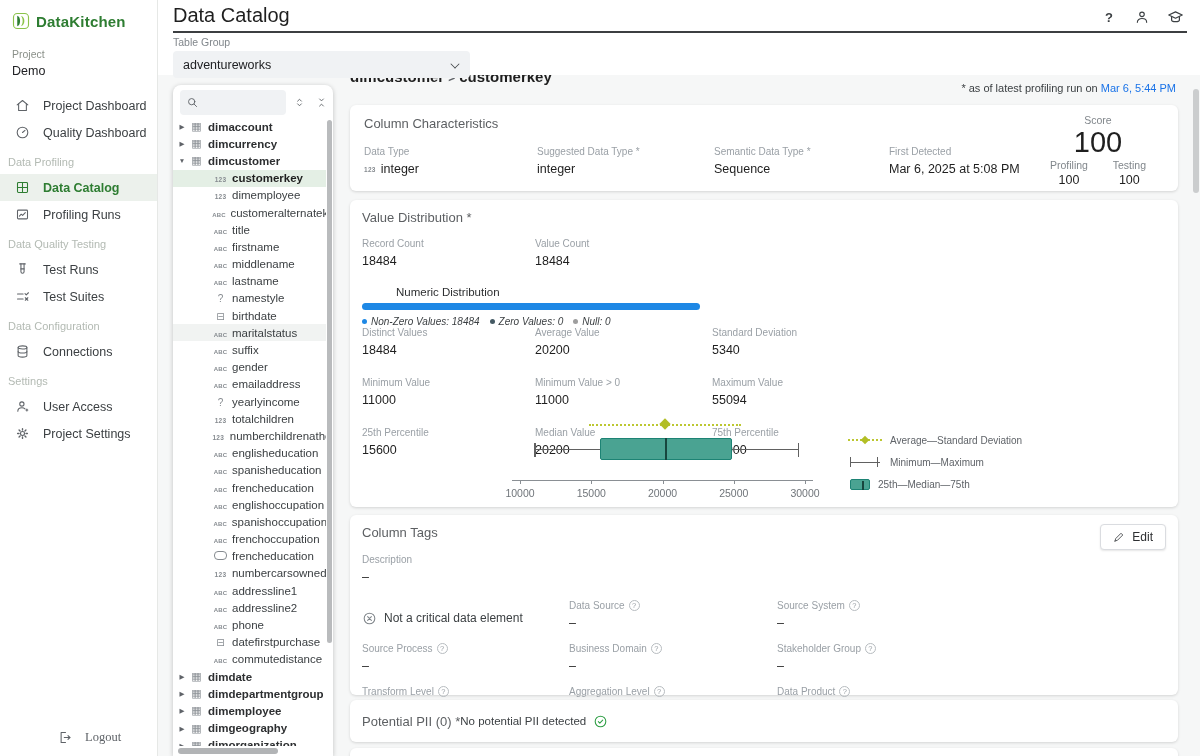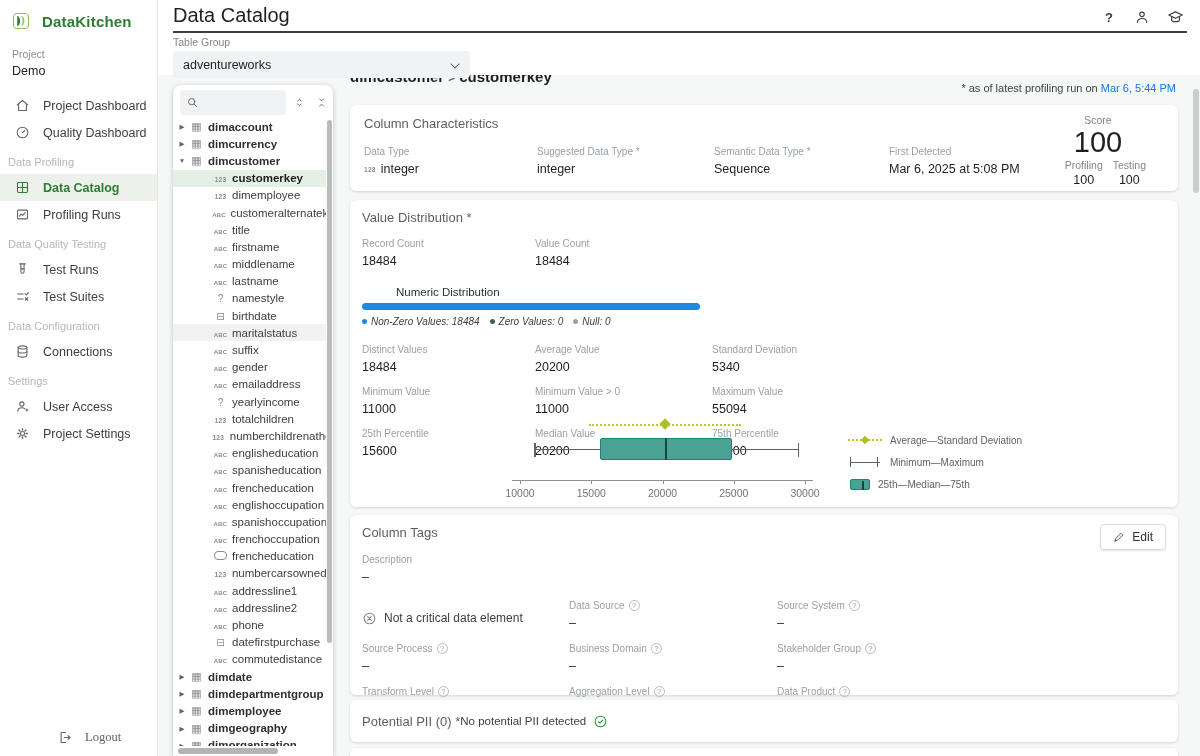--- a/index.html
+++ b/index.html
@@ -1,21 +1,21 @@
 <!DOCTYPE html>
 <html><head>
 <meta charset="utf-8">
 <style>
   * { margin:0; padding:0; box-sizing:border-box; }
   html,body { width:1200px; height:756px; background:#fff; font-family:"Liberation Sans","DejaVu Sans",sans-serif; overflow:hidden; }
   .app { position:relative; width:1200px; height:756px; }
 
   
   .sidebar { position:absolute; left:0; top:0; width:158px; height:756px; background:#fff; border-right:1px solid #e6e8e6; z-index:5; }
-  .logo { display:flex; align-items:center; gap:12px; padding:12px 0 0 12px; }
+  .logo { display:flex; align-items:center; gap:6px; padding:12px 0 0 12px; }
   .logo-text { font-size:15px; font-weight:700; color:#2e7d32; letter-spacing:.2px; }
   .proj { padding:18px 0 0 12px; }
   .proj-label { font-size:10.5px; color:#8a9089; }
   .proj-name { font-size:12.5px; color:#202124; margin-top:4px; }
   .nav { margin-top:14px; }
   .nav-header { font-size:11px; color:#b3bab3; padding:10px 0 6px 8px; }
   .nav-item { display:flex; align-items:center; gap:13px; height:27px; padding-left:15px; font-size:12.5px; color:#3c4043; cursor:pointer; }
   .nav-item svg { stroke:#5f6368; }
   .nav-item.active { background:#ecf1ec; color:#2e7d32; font-weight:600; }
   .nav-item.active svg { stroke:#2e7d32; }
@@ -45,33 +45,33 @@
   .card { position:absolute; left:192px; right:22px; background:#fff; border-radius:6px; box-shadow:0 1px 3px rgba(0,0,0,.14); }
   .card-title { font-size:13px; color:#5c5f62; font-weight:500; }
   .lbl { font-size:10px; color:#9aa0a6; }
   .val { font-size:12.5px; color:#1f1f1f; margin-top:5px; }
 
   #card-characteristics { top:30px; height:86px; padding:11px 14px; }
   .char-grid { display:grid; grid-template-columns:173px 177px 175px 1fr; margin-top:15px; }
   .score { position:absolute; right:32px; top:9px; width:96px; text-align:center; }
   .score-label { font-size:10.5px; color:#80868b; }
   .score-value { font-size:29px; color:#1f1f1f; line-height:1.05; margin-top:1px; }
-  .score-sub { display:flex; justify-content:flex-end; gap:10px; margin-top:2px; }
+  .score-sub { display:flex; justify-content:space-between; gap:10px; margin-top:2px; }
   .score-sub .col { text-align:center; }
   .score-sub .sl { font-size:10.5px; color:#80868b; }
   .score-sub .sv { font-size:12.5px; color:#1f1f1f; margin-top:2px; }
 
   #card-distribution { top:125px; height:307px; padding:10px 12px; }
   .counts-grid { display:grid; grid-template-columns:173px 1fr; margin-top:13px; }
   .nd-label { font-size:11.5px; color:#2d2f31; margin-top:18px; font-weight:500;padding-left:34px; }
   .nd-bar { margin-top:5px; width:338px; height:7px; border-radius:3.5px; }
   .nd-legend { display:flex; gap:10px; margin-top:6px; font-size:10px; font-style:italic; color:#3c4043; align-items:center; }
   .nd-legend-item { display:flex; align-items:center; gap:4px; }
   .nd-dot { width:5px; height:5px; border-radius:50%; display:inline-block; }
-  .stats-grid { display:grid; grid-template-columns:173px 177px 1fr; row-gap:12px; margin-top:17px; }
+  .stats-grid { display:grid; grid-template-columns:173px 177px 1fr; row-gap:20px; }
 
   .plot { position:absolute; left:170px; top:212px; width:285px; height:90px; }
   .avg-line { position:absolute; top:12px; left:24.3%; width:53.4%; border-top:2px dotted #bcc731; }
   .avg-diamond { position:absolute; top:8px; left:51%; width:8px; height:8px; margin-left:-4px; background:#b2be25; transform:rotate(45deg); }
   .whisker-line { position:absolute; top:37px; left:5%; width:92.4%; border-top:1.5px solid #616161; }
   .whisker-cap { position:absolute; top:31px; width:1.5px; height:14px; background:#616161; }
   .box { position:absolute; top:26px; left:28%; width:46.5%; height:22px; background:#4aa392; border:1.5px solid #1d8374; border-radius:2px; }
   .median { position:absolute; top:26px; left:51%; width:2px; height:22px; background:#17463e; }
   .axis { position:absolute; top:68px; left:-8px; right:-8px; border-top:1px solid #8a8f94; }
   .tick { position:absolute; top:68px; width:1px; height:4px; background:#8a8f94; }

